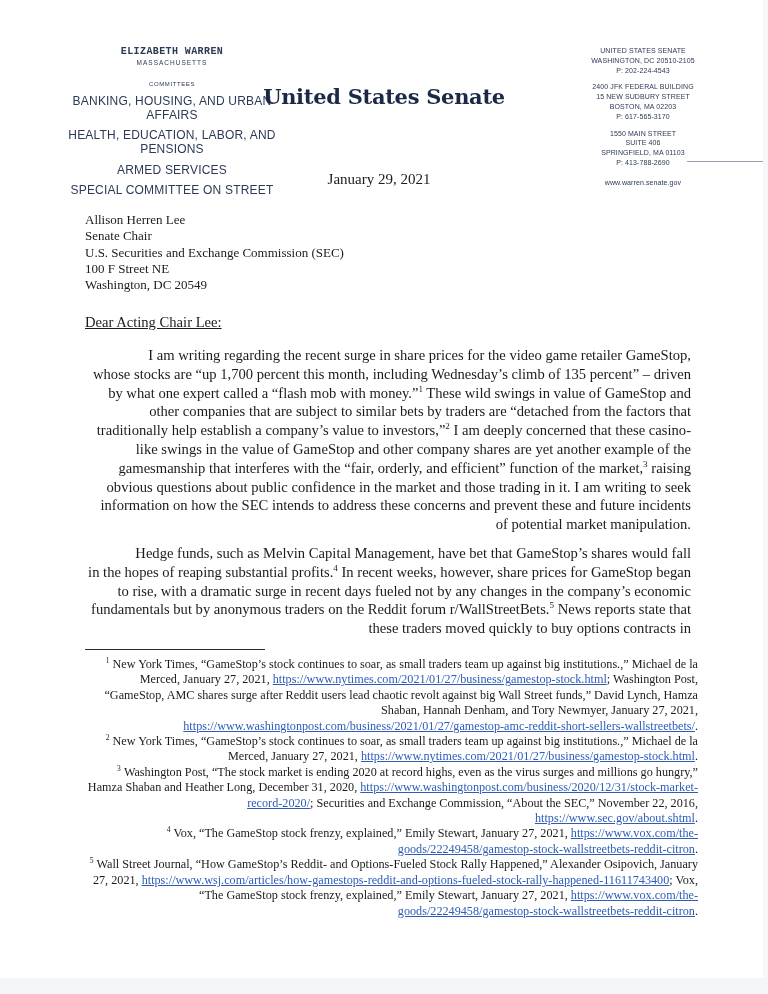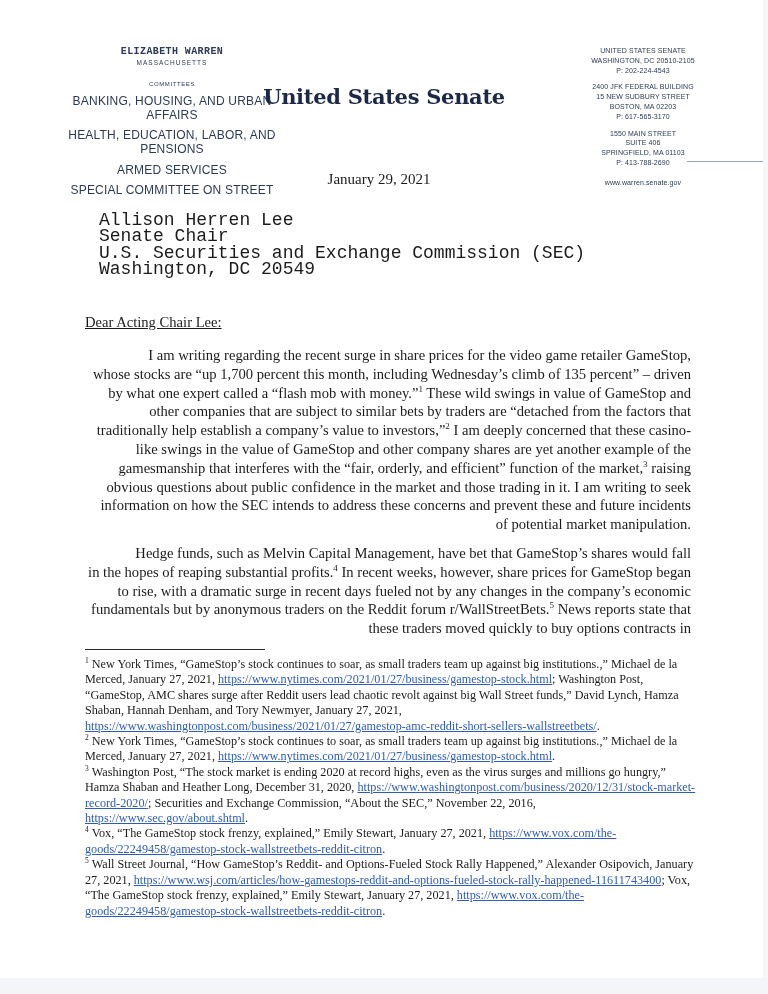--- a/index.html
+++ b/index.html
@@ -26,31 +26,31 @@
     position:absolute; left:576px; top:46px; width:134px; text-align:center;
     color:var(--header-navy, #2b3a55); font-family:"Liberation Sans", sans-serif;
     font-size:7px; letter-spacing:0.1px;
   }
   .hr-group div { line-height:9.8px; }
   .hr-group + .hr-group { margin-top:7px; }
   .hr-web { margin-top:11px; }
   .artifact-line { position:absolute; left:687px; top:161px; width:81px; height:1px; background:#9aa2b2; }
   
   .date { position:absolute; left:0; right:10px; top:171px; text-align:center; font-size:15px; }
-  .recipient { position:absolute; left:99px; top:212px; font-size:18px;font-family:Liberation Mono, monospace; }
+  .recipient { position:absolute; left:85px; top:212px; font-size:13px; }
   .recipient div { line-height:16.3px; }
   .salutation { position:absolute; left:85px; top:314px; font-size:14.6px;text-decoration:underline; }
   .body-block { position:absolute; left:85px; top:346px; width:606px; font-size:14.6px; }
   .para { margin:0; line-height:18.8px; text-indent:36px; text-align:right; }
   .para + .para { margin-top:10px; }
   sup { font-size:0.62em; line-height:0; vertical-align:super; }
   
   .footnotes { position:absolute; left:85px; top:649px; width:613px; font-size:12.2px; }
   .fn-rule { width:180px; border-top:1.2px solid #2a2a2a; margin-bottom:7px; }
-  .footnote { line-height:15.4px; text-align:left; }
+  .footnote { line-height:15.4px; text-align:right; }
   .fn-marker { margin-right:3px; }
   .lnk {
     color:var(--link-blue, #2e5cb8); text-decoration:underline;
     text-decoration-color:var(--link-blue, #2e5cb8); cursor:pointer;
     overflow-wrap:anywhere;
   }
   
   .edge-bottom { position:absolute; left:0; right:0; bottom:0; height:16px; background:#f3f5f8; }
   .edge-right  { position:absolute; top:0; bottom:16px; right:0; width:5px; background:#f6f7f9; }
 </style>
@@ -93,20 +93,21 @@
   </div>
 
   <div class="artifact-line"></div>
 
   <div class="date">January 29, 2021</div>
 
   <div class="recipient">
     <div>Allison Herren Lee</div>
     <div>Senate Chair</div>
     <div>U.S. Securities and Exchange Commission (SEC)</div>
+    <div>100 F Street NE</div>
     <div>Washington, DC 20549</div>
   </div>
 
   <div class="salutation">Dear Acting Chair Lee:</div>
 
   <div class="body-block">
     <p class="para">I am writing regarding the recent surge in share prices for the video game retailer GameStop, whose stocks are “up 1,700 percent this month, including Wednesday’s climb of 135 percent” – driven by what one expert called a “flash mob with money.”<sup>1</sup> These wild swings in value of GameStop and other companies that are subject to similar bets by traders are “detached from the factors that traditionally help establish a company’s value to investors,”<sup>2</sup> I am deeply concerned that these casino-like swings in the value of GameStop and other company shares are yet another example of the gamesmanship that interferes with the “fair, orderly, and efficient” function of the market,<sup>3</sup> raising obvious questions about public confidence in the market and those trading in it. I am writing to seek information on how the SEC intends to address these concerns and prevent these and future incidents of potential market manipulation.</p>
     <p class="para">Hedge funds, such as Melvin Capital Management, have bet that GameStop’s shares would fall in the hopes of reaping substantial profits.<sup>4</sup> In recent weeks, however, share prices for GameStop began to rise, with a dramatic surge in recent days fueled not by any changes in the company’s economic fundamentals but by anonymous traders on the Reddit forum r/WallStreetBets.<sup>5</sup> News reports state that these traders moved quickly to buy options contracts in</p>
   </div>
 

